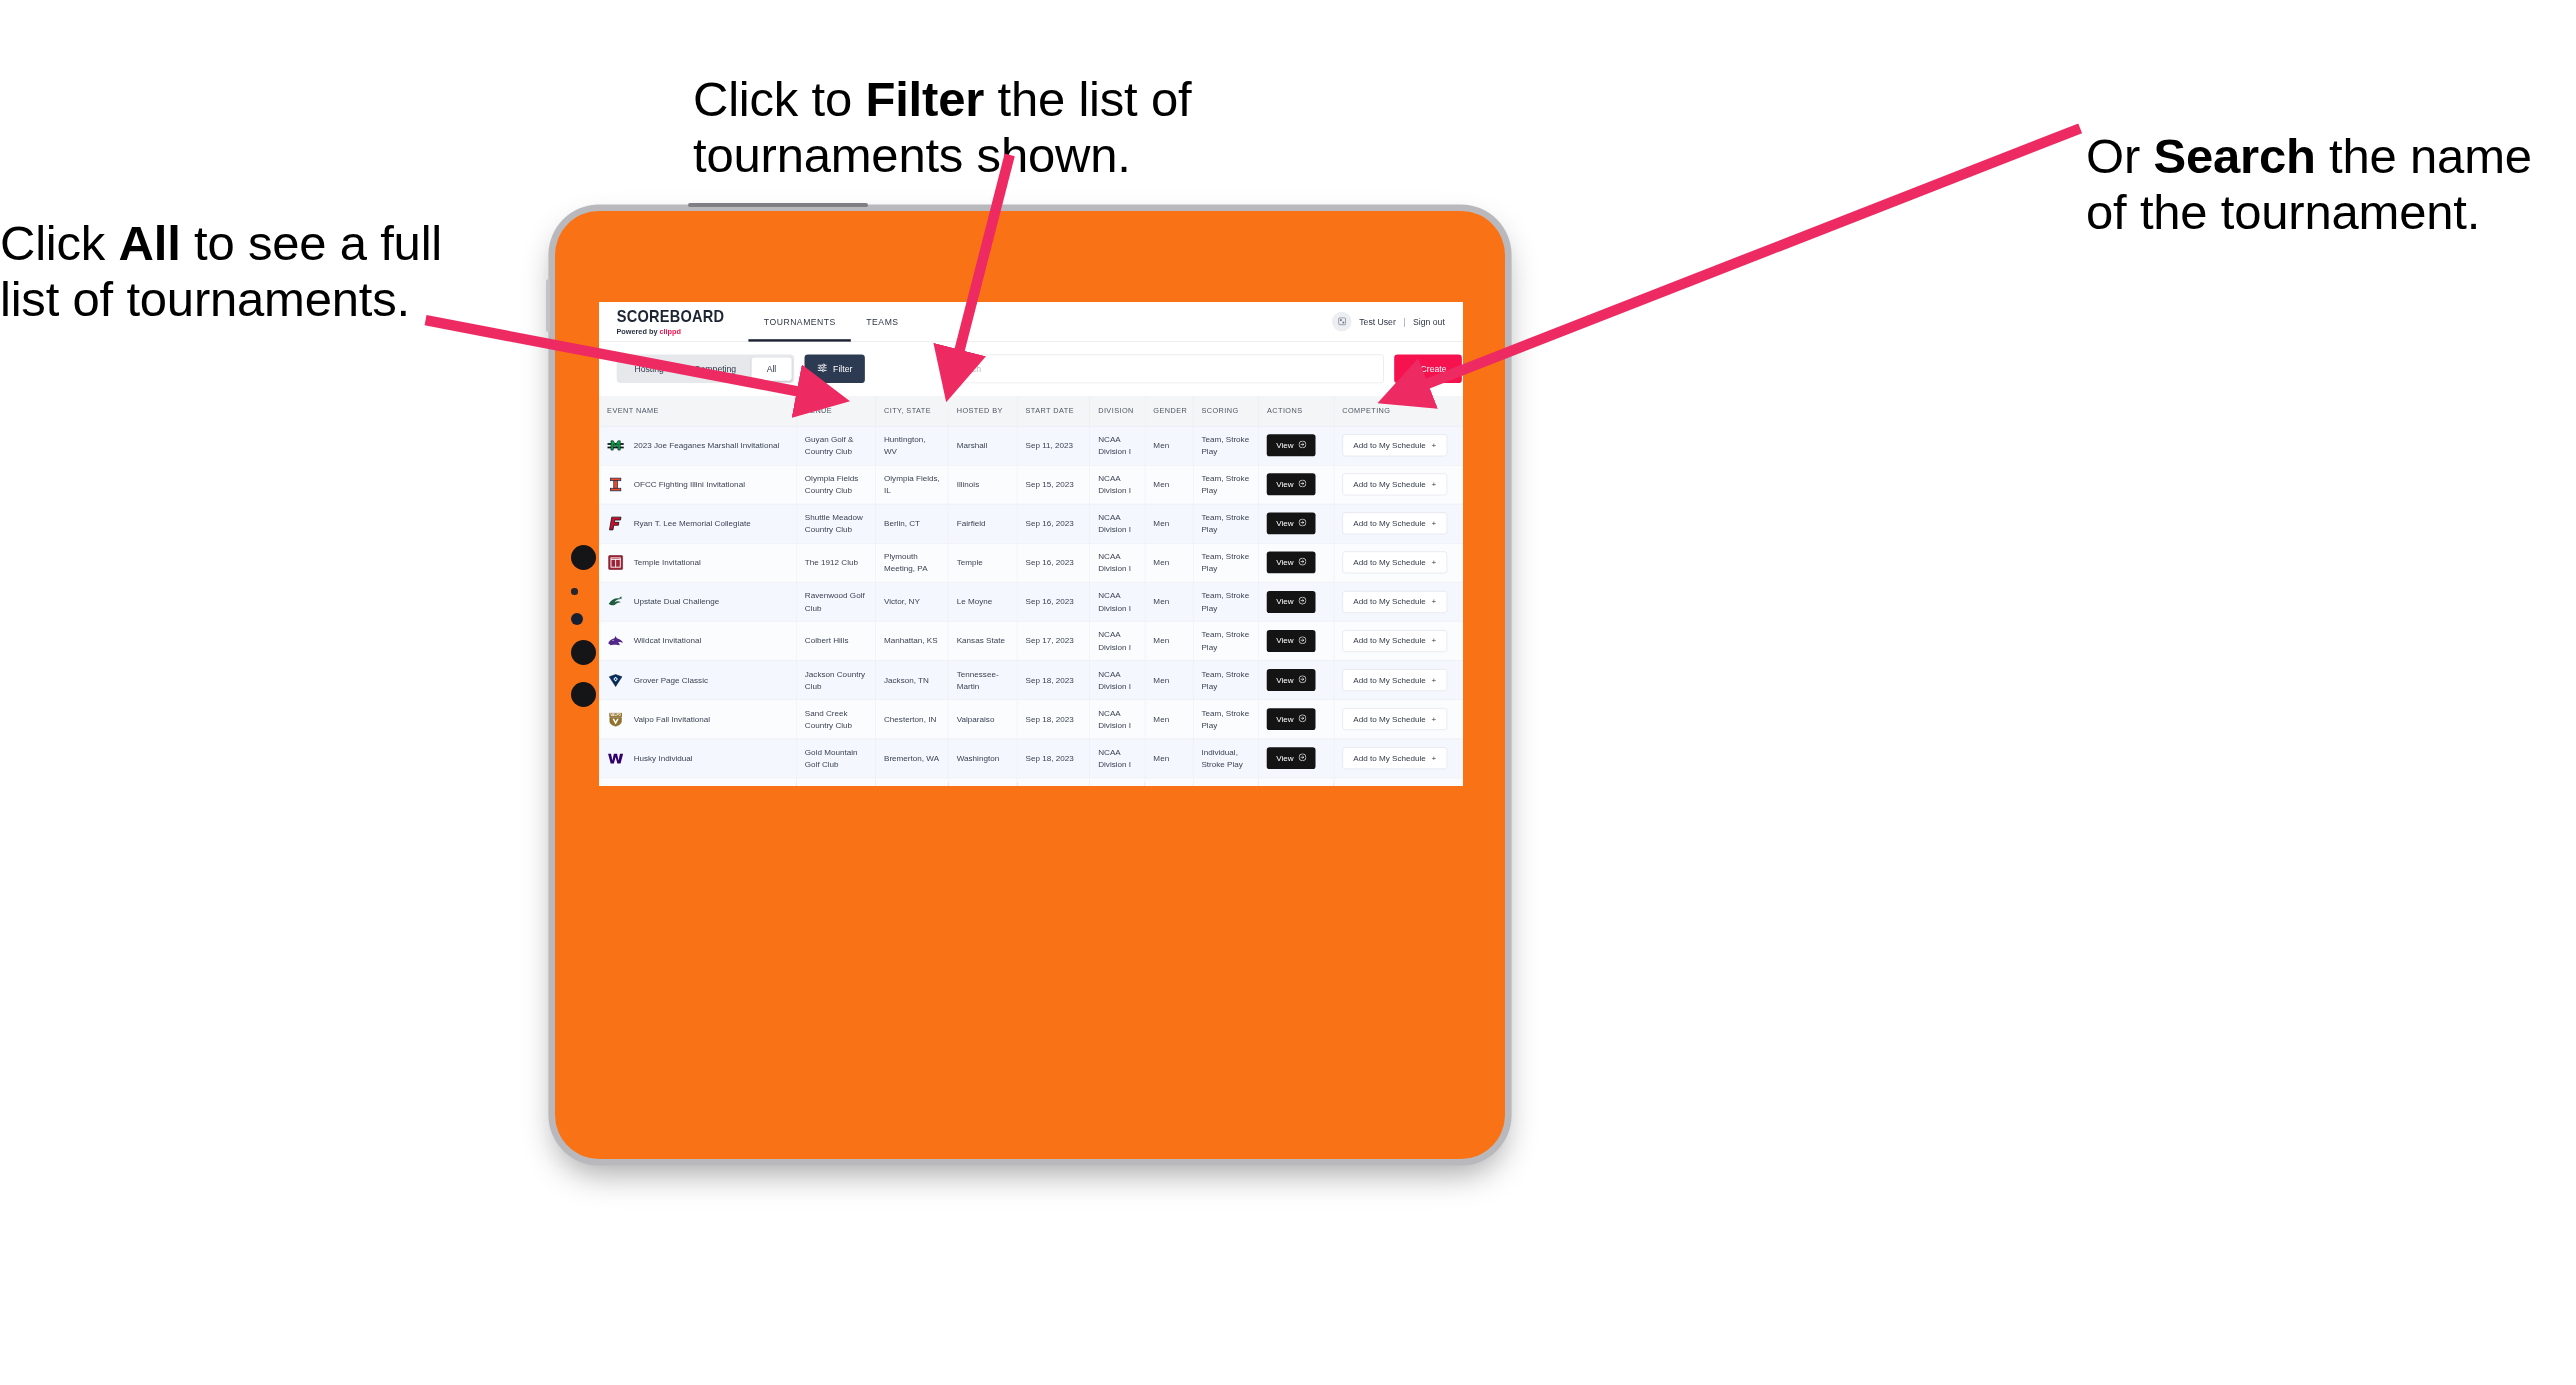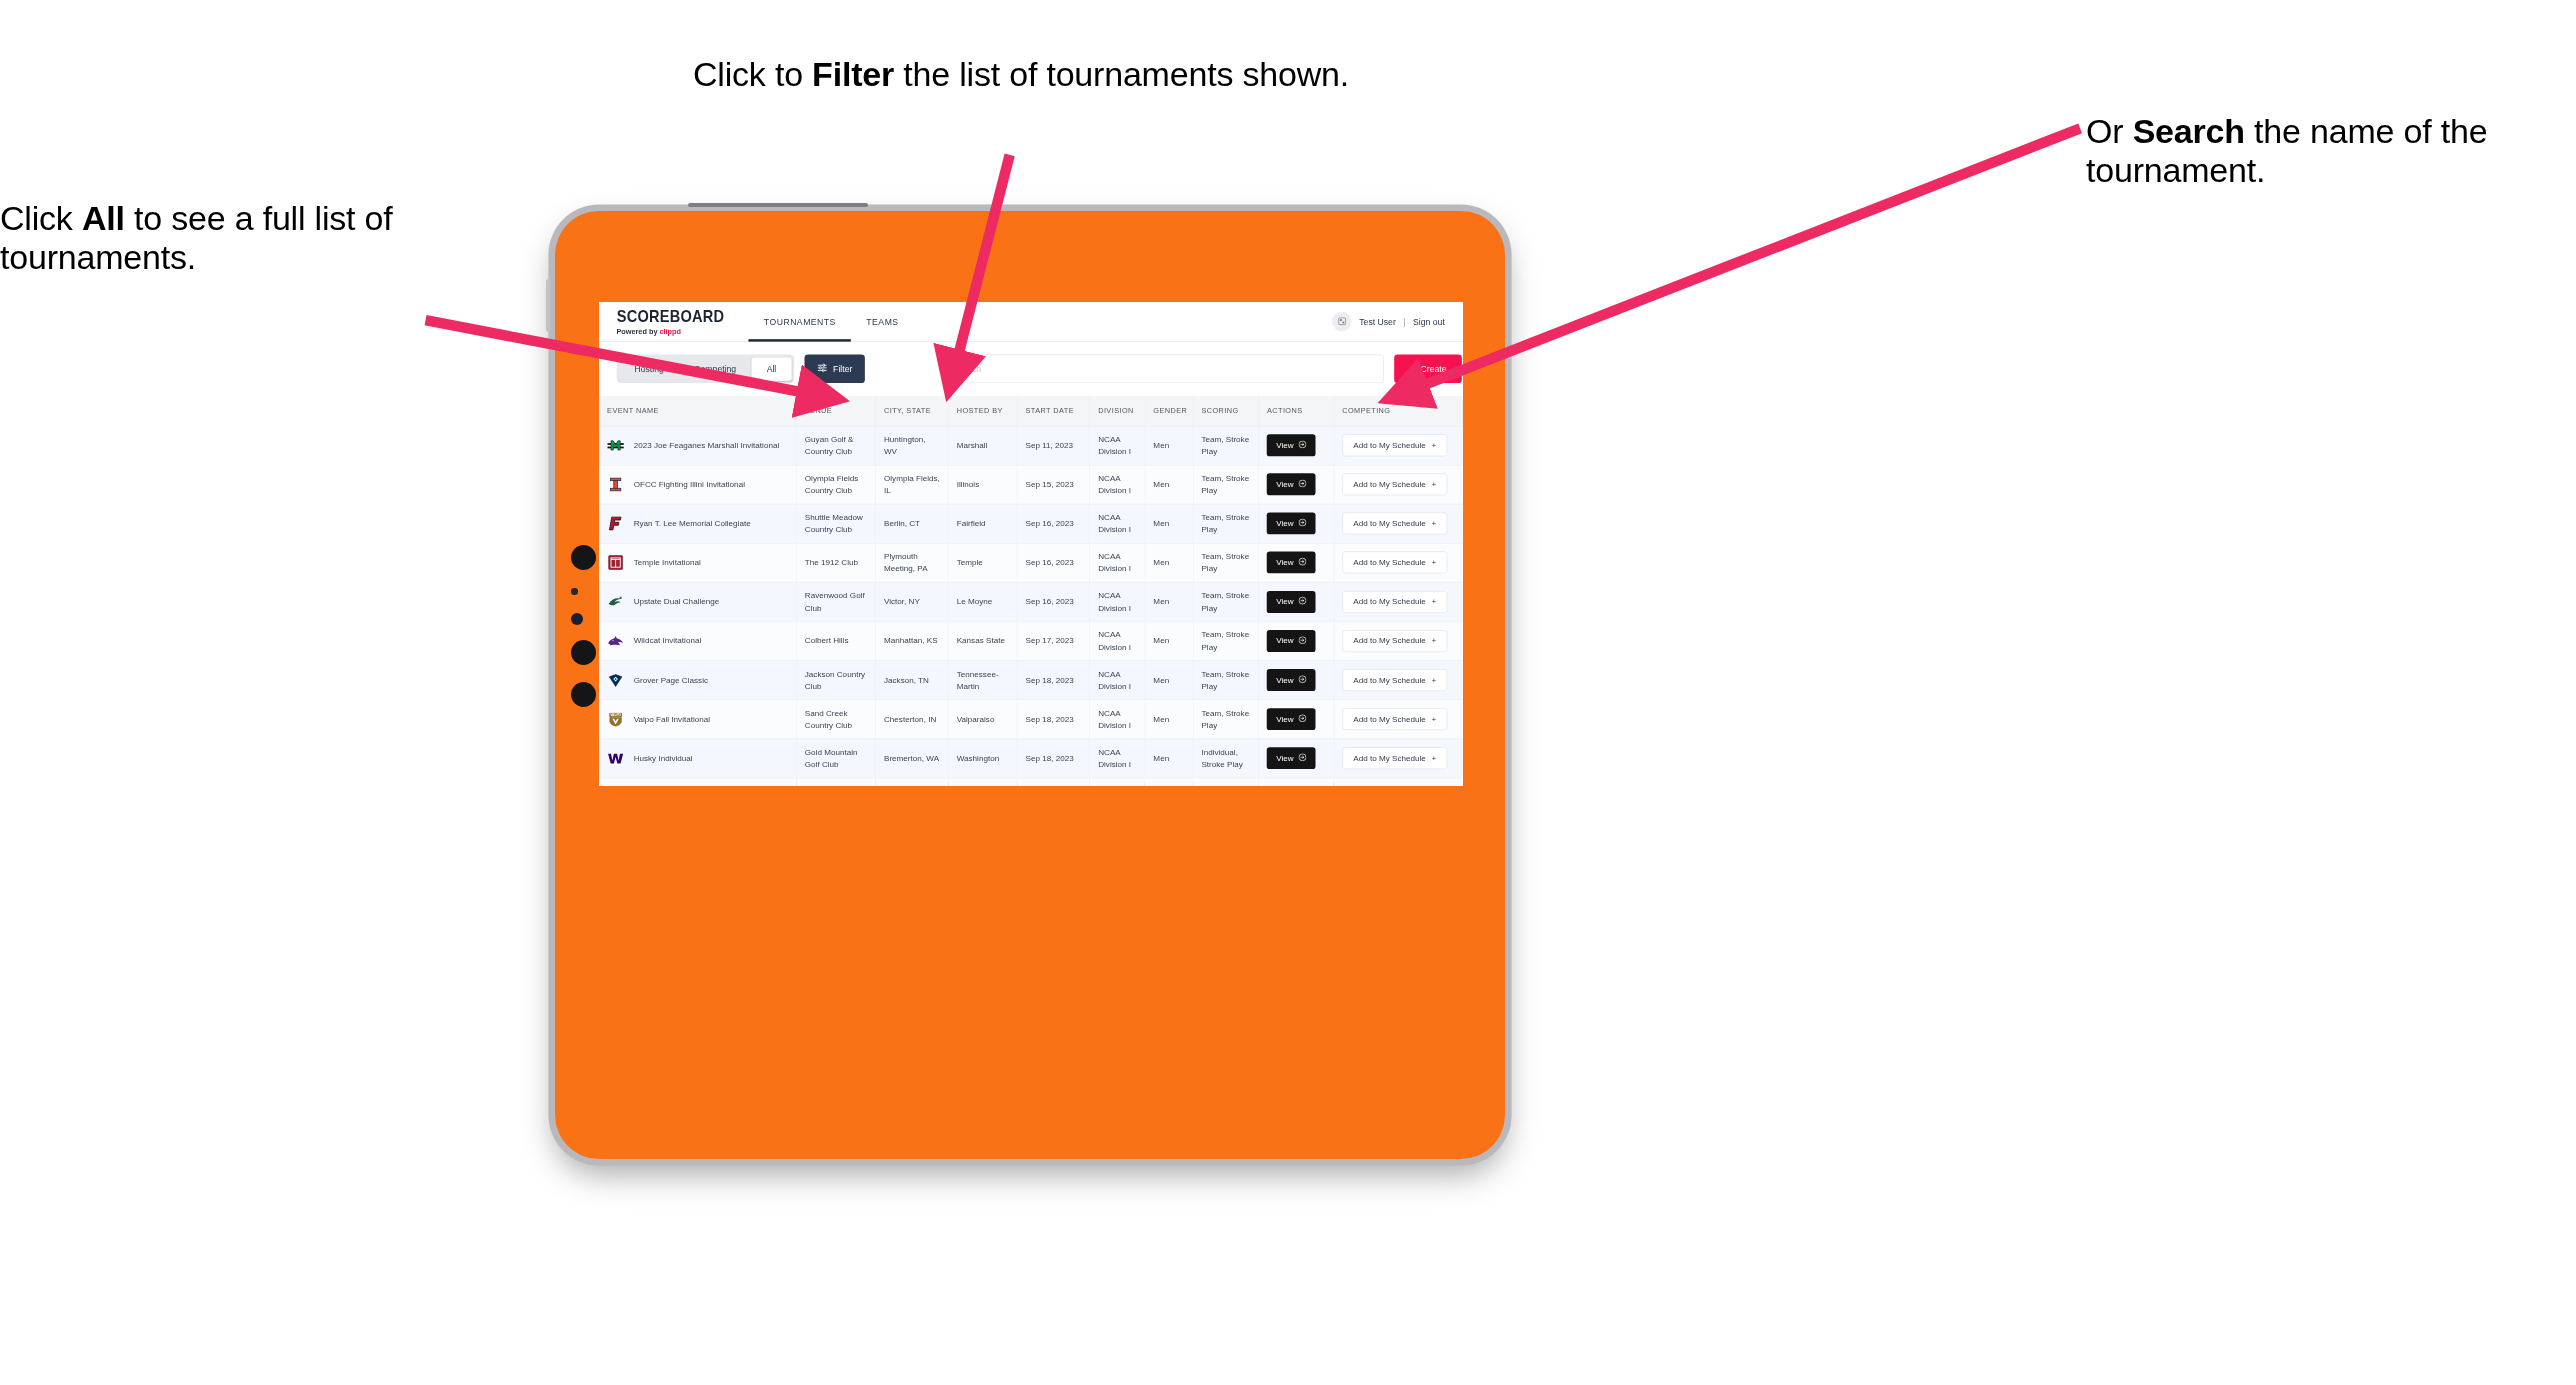--- a/index.html
+++ b/index.html
@@ -10,21 +10,21 @@
     font-family: "Liberation Sans", sans-serif;
     overflow: hidden;
   }
   #stage { position: relative; width: 2576px; height: 1386px; background:#fff; }
 
   
   .callout {
     position: absolute;
     color: #000;
     font-family: "Liberation Sans", sans-serif;
-    font-size: 34px;
+    font-size: 49px;
     line-height: 1.13;
     font-weight: 400;
     letter-spacing: -0.2px;
     white-space: pre-line;
   }
   .callout b { font-weight: 700; }
   #callout-filter { left: 693px; top: 17px; width: 684px; }
   #callout-all    { left: 0px;   top: 161px; width: 446px; }
   #callout-search { left: 2086px; top: 74px; width: 446px; }
 

